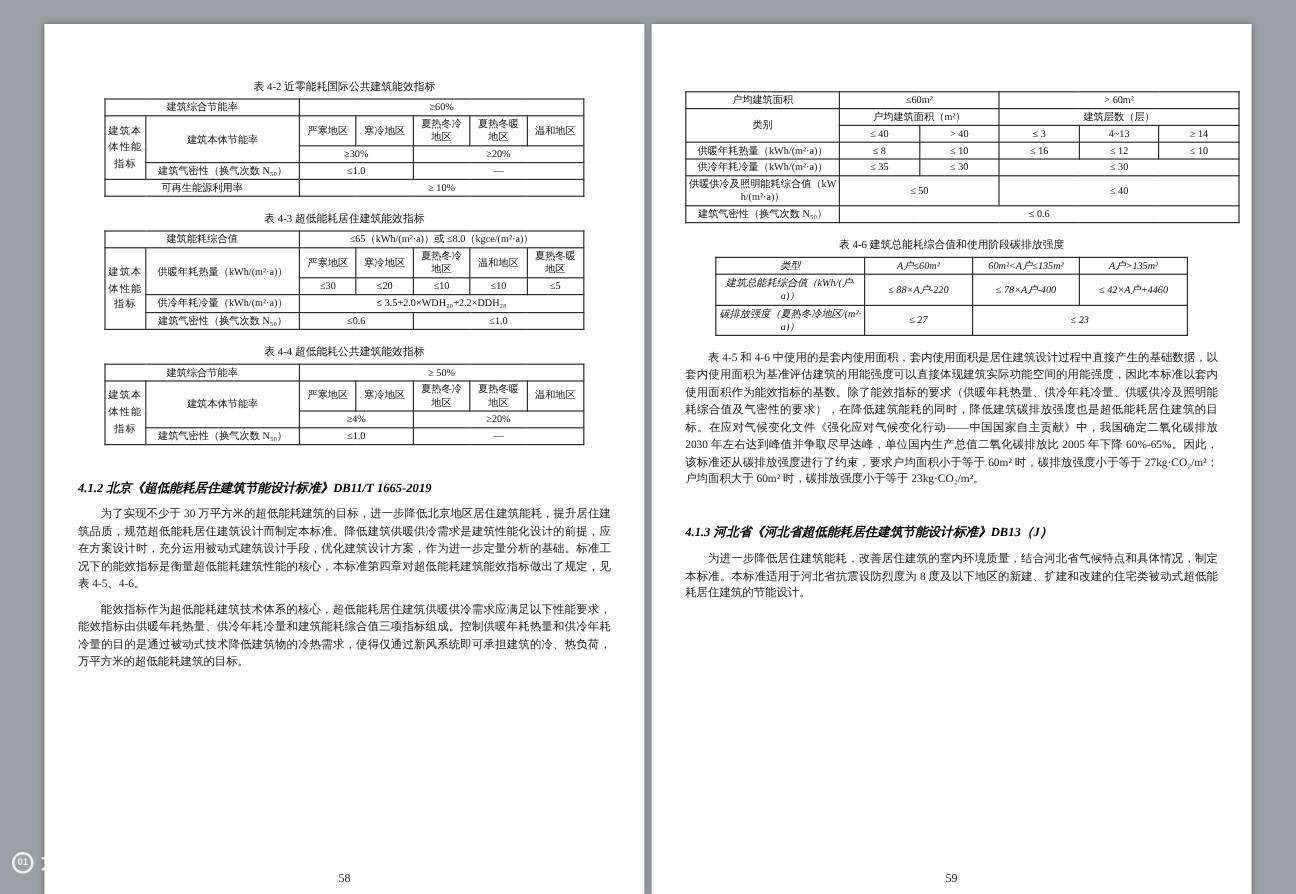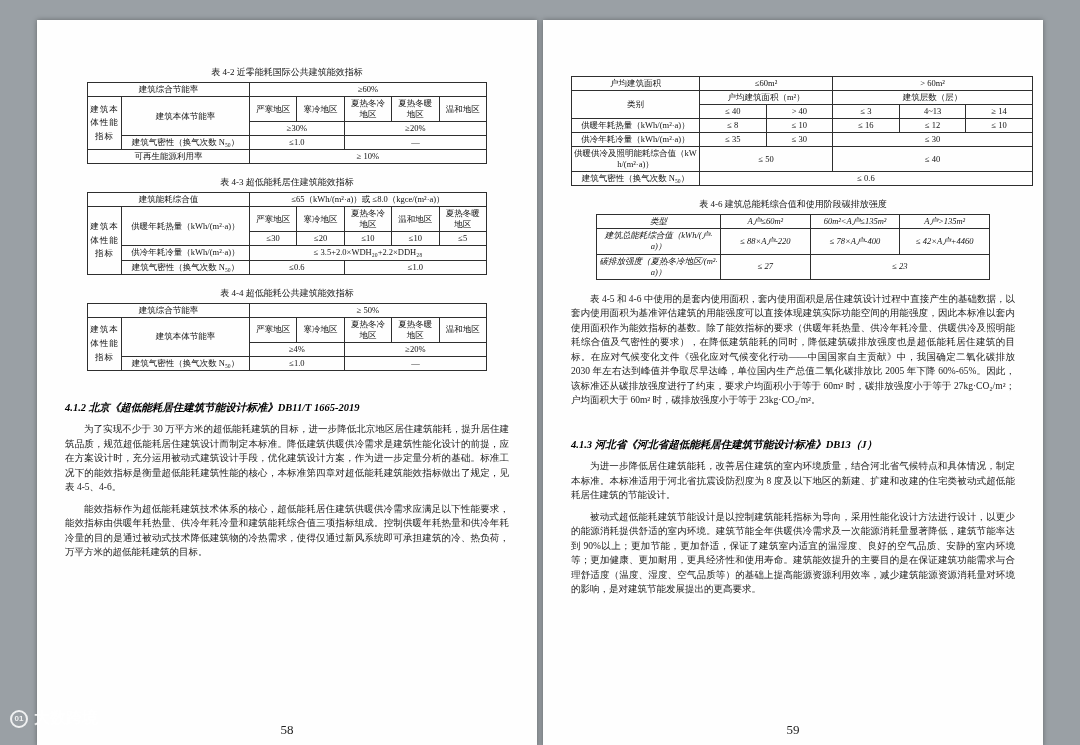--- a/index.html
+++ b/index.html
@@ -27,21 +27,21 @@
   .t-std col.c1{width:128px;}
   .t45 {width:462px;}
   .t45 col.c0{width:128px;}
   .t46 {width:394px;font-style:italic;}
   .t46 col.c0{width:124px;}
   .vcell{line-height:1.6;letter-spacing:1px;}
   p.body{font-size:9.5px;line-height:14.5px;text-align:justify;margin:7px 0 0;text-indent:2em;color:#191919;}
   p.first{margin-top:12px;}
   h3.sec{font-size:10.5px;font-weight:bold;margin:30px 0 0;color:#000;line-height:1.4;font-style:italic;}
   h3.sec .line2{display:block;margin-top:9px;}
-  .pagenum{position:absolute;bottom:9px;left:0;width:100%;text-align:center;font-size:13px;color:#222;}
+  .pagenum{position:absolute;bottom:9px;left:0;width:100%;text-align:center;font-size:10px;color:#222;}
   .watermark{
     position:absolute;left:10px;top:708px;display:flex;align-items:center;gap:6px;
     color:rgba(255,255,255,.85);font-family:"Liberation Sans","DejaVu Sans",sans-serif;
     font-weight:bold;font-size:16px;z-index:5;
   }
   .wm-icon{
     width:18px;height:18px;border:2px solid rgba(255,255,255,.85);border-radius:50%;
     box-sizing:border-box;display:inline-flex;align-items:center;justify-content:center;
     font-size:8px;font-weight:bold;
   }
@@ -272,21 +272,20 @@
     </tbody>
       </table>
 
     <p class="body first">表 4-5 和 4-6 中使用的是套内使用面积，套内使用面积是居住建筑设计过程中直接产生的基础数据，以套内使用面积为基准评估建筑的用能强度可以直接体现建筑实际功能空间的用能强度，因此本标准以套内使用面积作为能效指标的基数。除了能效指标的要求（供暖年耗热量、供冷年耗冷量、供暖供冷及照明能耗综合值及气密性的要求），在降低建筑能耗的同时，降低建筑碳排放强度也是超低能耗居住建筑的目标。在应对气候变化文件《强化应对气候变化行动——中国国家自主贡献》中，我国确定二氧化碳排放 2030 年左右达到峰值并争取尽早达峰，单位国内生产总值二氧化碳排放比 2005 年下降 60%-65%。因此，该标准还从碳排放强度进行了约束，要求户均面积小于等于 60m² 时，碳排放强度小于等于 27kg·CO₂/m²；户均面积大于 60m² 时，碳排放强度小于等于 23kg·CO₂/m²。</p>
 
     <h3 class="sec">
       <span class="line1">4.1.3 河北省《河北省超低能耗居住建筑节能设计标准》DB13（J）</span>
     </h3>
 
     <p class="body">为进一步降低居住建筑能耗，改善居住建筑的室内环境质量，结合河北省气候特点和具体情况，制定本标准。本标准适用于河北省抗震设防烈度为 8 度及以下地区的新建、扩建和改建的住宅类被动式超低能耗居住建筑的节能设计。</p>
-    <p class="body">被动式超低能耗建筑节能设计是以控制建筑能耗指标为导向，采用性能化设计方法进行设计，以更少的能源消耗提供舒适的室内环境。建筑节能全年供暖供冷需求及一次能源消耗量显著降低，建筑节能率达到 90%以上；更加节能，更加舒适，保证了建筑室内适宜的温湿度、良好的空气品质、安静的室内环境等；更加健康、更加耐用，更具经济性和使用寿命。建筑能效提升的主要目的是在保证建筑功能需求与合理舒适度（温度、湿度、空气品质等）的基础上提高能源资源利用效率，减少建筑能源资源消耗量对环境的影响，是对建筑节能发展提出的更高要求。</p>
 
     <div class="pagenum">59</div>
   </div>
 </div>
 
 <div class="watermark">
   <span class="wm-icon">01</span>
   <span class="wm-text">大数跨境</span>
 </div>
 

